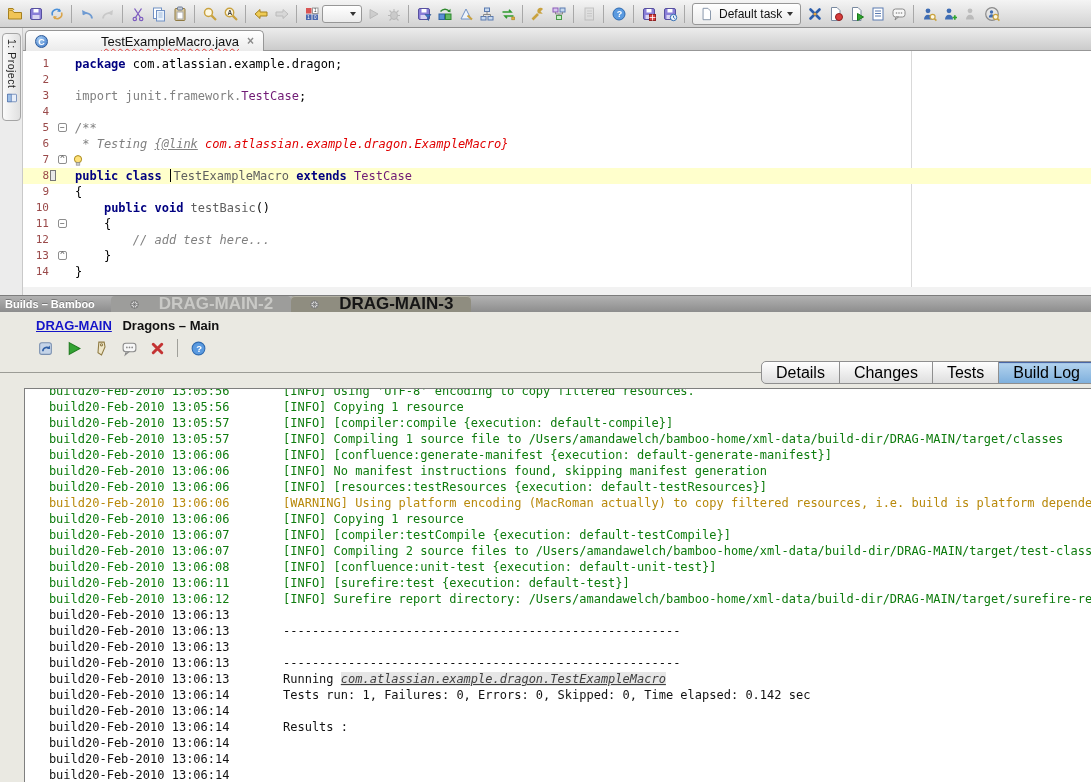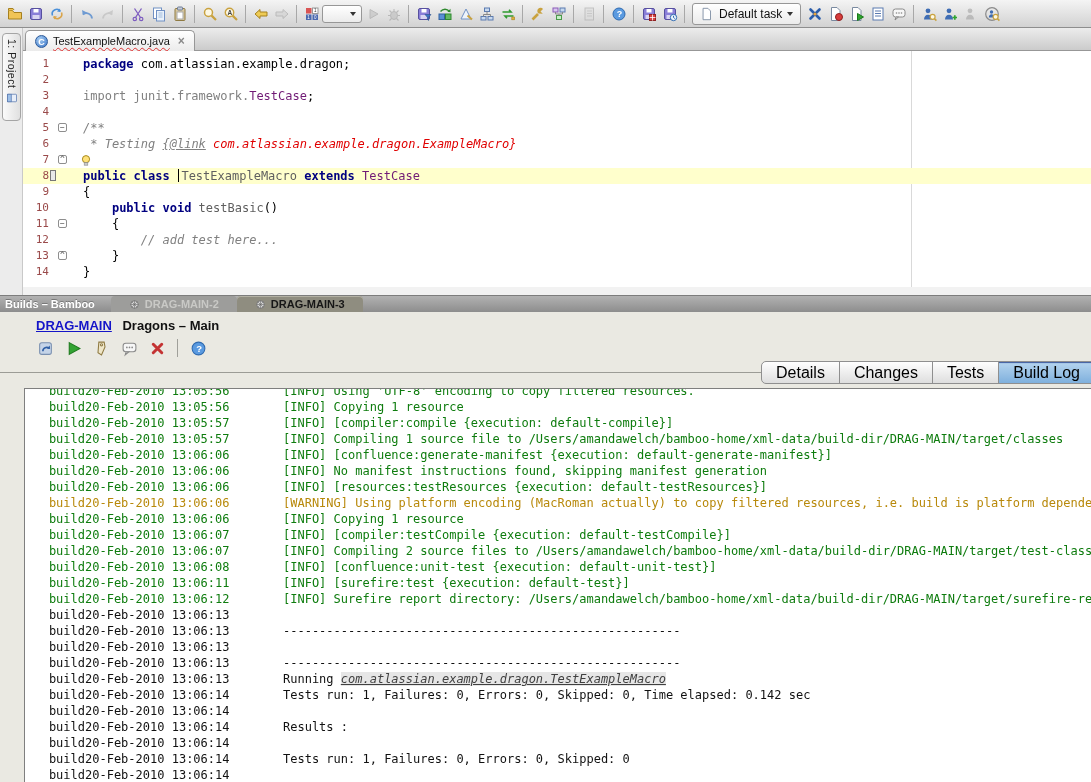--- a/index.html
+++ b/index.html
@@ -27,22 +27,22 @@
 
   
   .tabbar{position:absolute;left:23px;top:28px;right:0;height:22px;
     background:linear-gradient(#ececec,#cbcbcb);border-bottom:1px solid #979797;}
   .etab{position:absolute;left:2px;top:2px;height:20px;
     background:linear-gradient(#ffffff,#ebebeb);border:1px solid #979797;border-bottom:none;
     border-radius:5px 5px 0 0;display:flex;align-items:center;padding:0 9px;gap:5px;cursor:pointer;}
   .cicon{width:13px;height:13px;border-radius:50%;flex:none;
     background:radial-gradient(circle at 35% 30%,#a6ccf2,#3a76c8);border:1px solid #2c5a9a;
     color:#fff;font-size:9px;font-weight:bold;text-align:center;line-height:13px;box-sizing:border-box;}
-  .etitle{font-size:11px;color:#111;
-    text-decoration:underline wavy #d33 1px;text-underline-offset:2px;}
+  .etitle{font-size:13px;color:#111;
+    text-decoration:underline wavy #d33 1px;text-underline-offset:2px;margin-left:48px;}
   .tclose{color:#8a8a8a;font-size:12px;font-weight:bold;margin-left:3px;cursor:pointer;}
 
   
   .stripe{position:absolute;left:0;top:28px;width:23px;height:267px;background:#ececec;
     border-right:1px solid #c9c9c9;box-sizing:border-box;}
   .projbtn{position:absolute;left:2px;top:5px;width:19px;height:88px;border:1px solid #a5a5a5;
     border-radius:4px;background:linear-gradient(90deg,#fbfbfb,#e0e0e0);
     display:flex;flex-direction:column;align-items:center;padding:5px 0 3px 0;box-sizing:border-box;
     gap:4px;cursor:pointer;}
   .projlabel{writing-mode:vertical-lr;font-size:10.5px;color:#222;letter-spacing:.5px;}
@@ -52,21 +52,21 @@
   .editor{position:absolute;left:23px;top:51px;right:0;height:236px;background:#fff;
     overflow:hidden;cursor:text;}
   .marginline{position:absolute;left:888px;top:0;bottom:0;width:1px;background:#d9d9d9;}
   .crow{display:flex;height:16px;line-height:16px;position:relative;
     font-family:"DejaVu Sans Mono","Liberation Mono",monospace;font-size:12px;}
   .crow.cur{background:#ffffcc;}
   .codepad{padding-top:5px;}
   .gnum{width:26px;flex:none;text-align:right;color:#9a4a4a;font-size:11px;
     font-family:"DejaVu Sans Mono",monospace;}
   .gfold{width:26px;flex:none;position:relative;}
-  .ccode{white-space:pre;flex:1;color:#000;margin-left:8px;}
+  .ccode{white-space:pre;flex:1;color:#000;}
   .fm{position:absolute;left:9px;top:3px;width:9px;height:9px;border:1px solid #8e8e8e;
     border-radius:2px;background:#fff;font-size:8px;line-height:7px;text-align:center;color:#555;
     cursor:pointer;box-sizing:border-box;}
   .bm{position:absolute;left:1px;top:2px;width:6px;height:11px;border:1px solid #777;
     background:#e8e8e8;box-sizing:border-box;}
   .c-kw{color:#000080;font-weight:bold;}
   .c-pl{color:#000;}
   .c-gr{color:#808080;}
   .c-err{color:#701a75;}
   .c-cm{color:#808080;font-style:italic;}
@@ -77,21 +77,21 @@
   .bulb{display:inline-block;width:10px;height:11px;margin-left:-2px;vertical-align:-2px;}
 
   .hstrip{position:absolute;left:23px;top:287px;right:0;height:8px;background:#f2f2f2;}
 
   
   .ptitle{position:absolute;left:0;top:295px;width:100%;height:17px;
     background:linear-gradient(#b2b2b2,#8d8d8d);border-top:1px solid #7d7d7d;
     display:flex;align-items:stretch;box-sizing:border-box;}
   .ptext{color:#fff;font-weight:bold;font-size:11px;line-height:16px;padding:0 10px 0 5px;
     text-shadow:0 -1px 0 #777;}
-  .btab{display:flex;align-items:center;gap:5px;padding:4px 18px;font-size:11px;font-weight:bold;
+  .btab{display:flex;align-items:center;gap:19px;padding:4px 18px;font-size:17px;font-weight:bold;
     border-radius:4px 4px 0 0;cursor:pointer;}
   .btab svg{width:11px;height:11px;}
   .btab.inactive{background:#9d9d9b;color:#c9c9c6;margin-left:6px;}
   .btab.active{background:#8f8d80;color:#161616;box-shadow:inset 0 1px 0 #b3b1a4;}
 
   .pbody{position:absolute;left:0;top:312px;width:100%;bottom:0;background:#eae9e2;}
   .planrow{position:absolute;left:36px;top:6px;font-size:13px;font-weight:bold;}
   .planlink{color:#1414c8;text-decoration:underline;cursor:pointer;}
   .planname{color:#111;margin-left:7px;}
   .ptools{position:absolute;left:34px;top:25px;display:flex;align-items:center;gap:6px;}
@@ -686,21 +686,20 @@
             <span class="lmsg">Results :</span>
           </div>
           <div class="lrow t-plain">
             <span class="lp">build</span>
             <span class="lts">20-Feb-2010 13:06:14</span>
             <span class="lmsg"></span>
           </div>
           <div class="lrow t-plain">
             <span class="lp">build</span>
             <span class="lts">20-Feb-2010 13:06:14</span>
-            <span class="lmsg">Tests run: 1, Failures: 0, Errors: 0, Skipped: 0</span>
           </div>
           <div class="lrow t-plain">
             <span class="lp">build</span>
             <span class="lts">20-Feb-2010 13:06:14</span>
             <span class="lmsg"></span>
           </div>
         </div>
     </div>
   </div>
 

